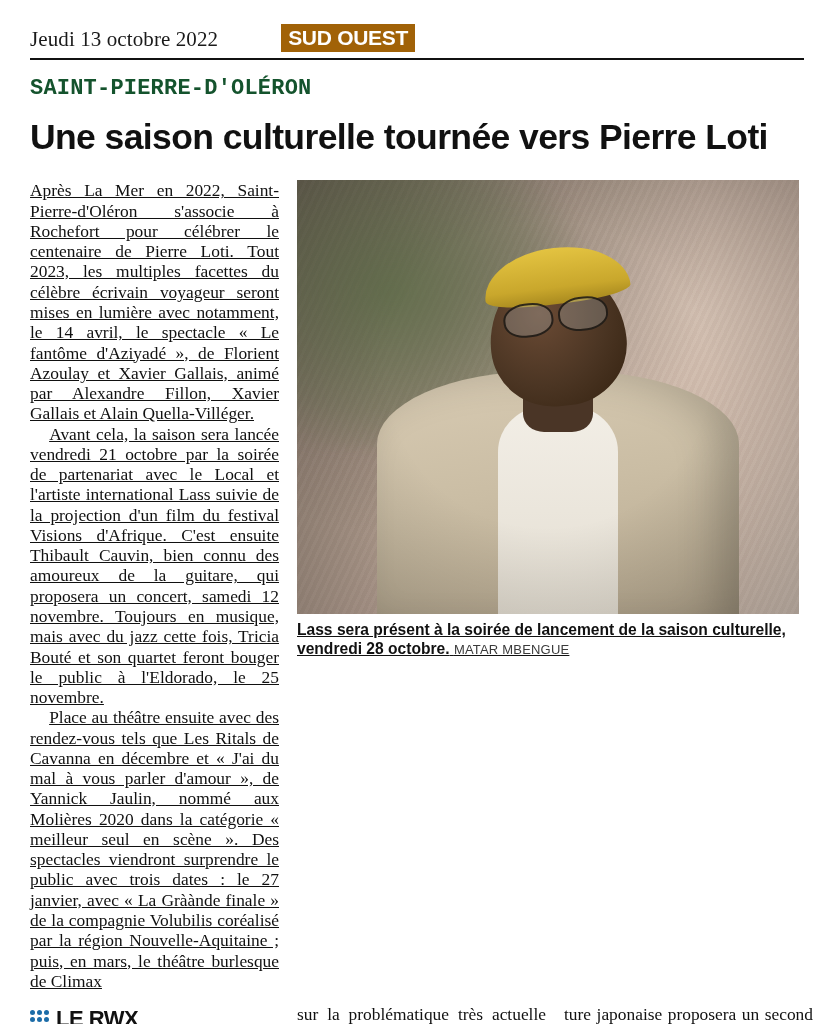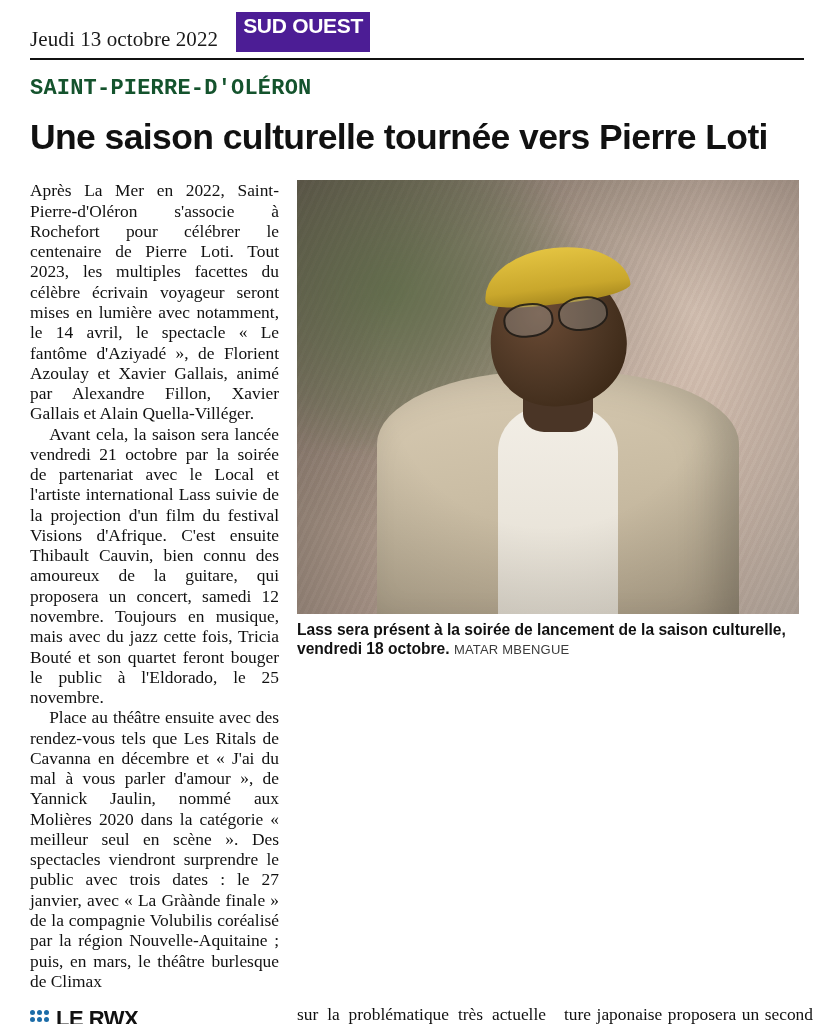--- a/index.html
+++ b/index.html
@@ -29,29 +29,30 @@
   }
   .masthead-date {
     font-family: "Liberation Serif", serif;
     font-size: 21px;
     letter-spacing: 0.1px;
     color: #1a1a1a;
     line-height: 1;
     padding-bottom: 2px;
   }
   .masthead-logo {
-    background: #4c1d95;
+    background: #a16207;
     color: #ffffff;
     font-family: "Liberation Sans", sans-serif;
     font-weight: bold;
     font-size: 21px;
     letter-spacing: -0.3px;
-    padding: 3px 7px 16px 7px;
+    padding: 3px 7px 4px 7px;
     line-height: 1;
     display: inline-block;
+    margin-left: 45px;
   }
   .rule-top {
     margin-top: 6px;
     border-top: 2px solid #111111;
     width: 100%;
   }
 
   
   .kicker {
     margin-top: 16px;
@@ -70,20 +71,21 @@
     letter-spacing: -0.6px;
     color: #111111;
   }
 
   
   .upper {
     margin-top: 1px;
     display: flex;
     gap: 18px;
     align-items: flex-start;
+    text-decoration: underline;
   }
   .lead-col {
     width: 249px;
     flex: 0 0 249px;
   }
   .photo-col {
     width: 502px;
     flex: 0 0 502px;
   }
 
@@ -267,21 +269,21 @@
         <div class="ph-green"></div>
         <div class="ph-body"></div>
         <div class="ph-shirt"></div>
         <div class="ph-neck"></div>
         <div class="ph-head"></div>
         <div class="ph-hat"></div>
         <div class="ph-glass"></div>
         <div class="ph-vign"></div>
       </div>
       <div class="caption">
-        <span>Lass sera présent à la soirée de lancement de la saison culturelle, vendredi 18 octobre.</span>
+        <span>Lass sera présent à la soirée de lancement de la saison culturelle, vendredi 28 octobre.</span>
         <span class="credit">MATAR MBENGUE</span>
       </div>
     </div>
   </div>
 
   <div class="lower">
 
     <div class="col col-1">
       
     </div>

